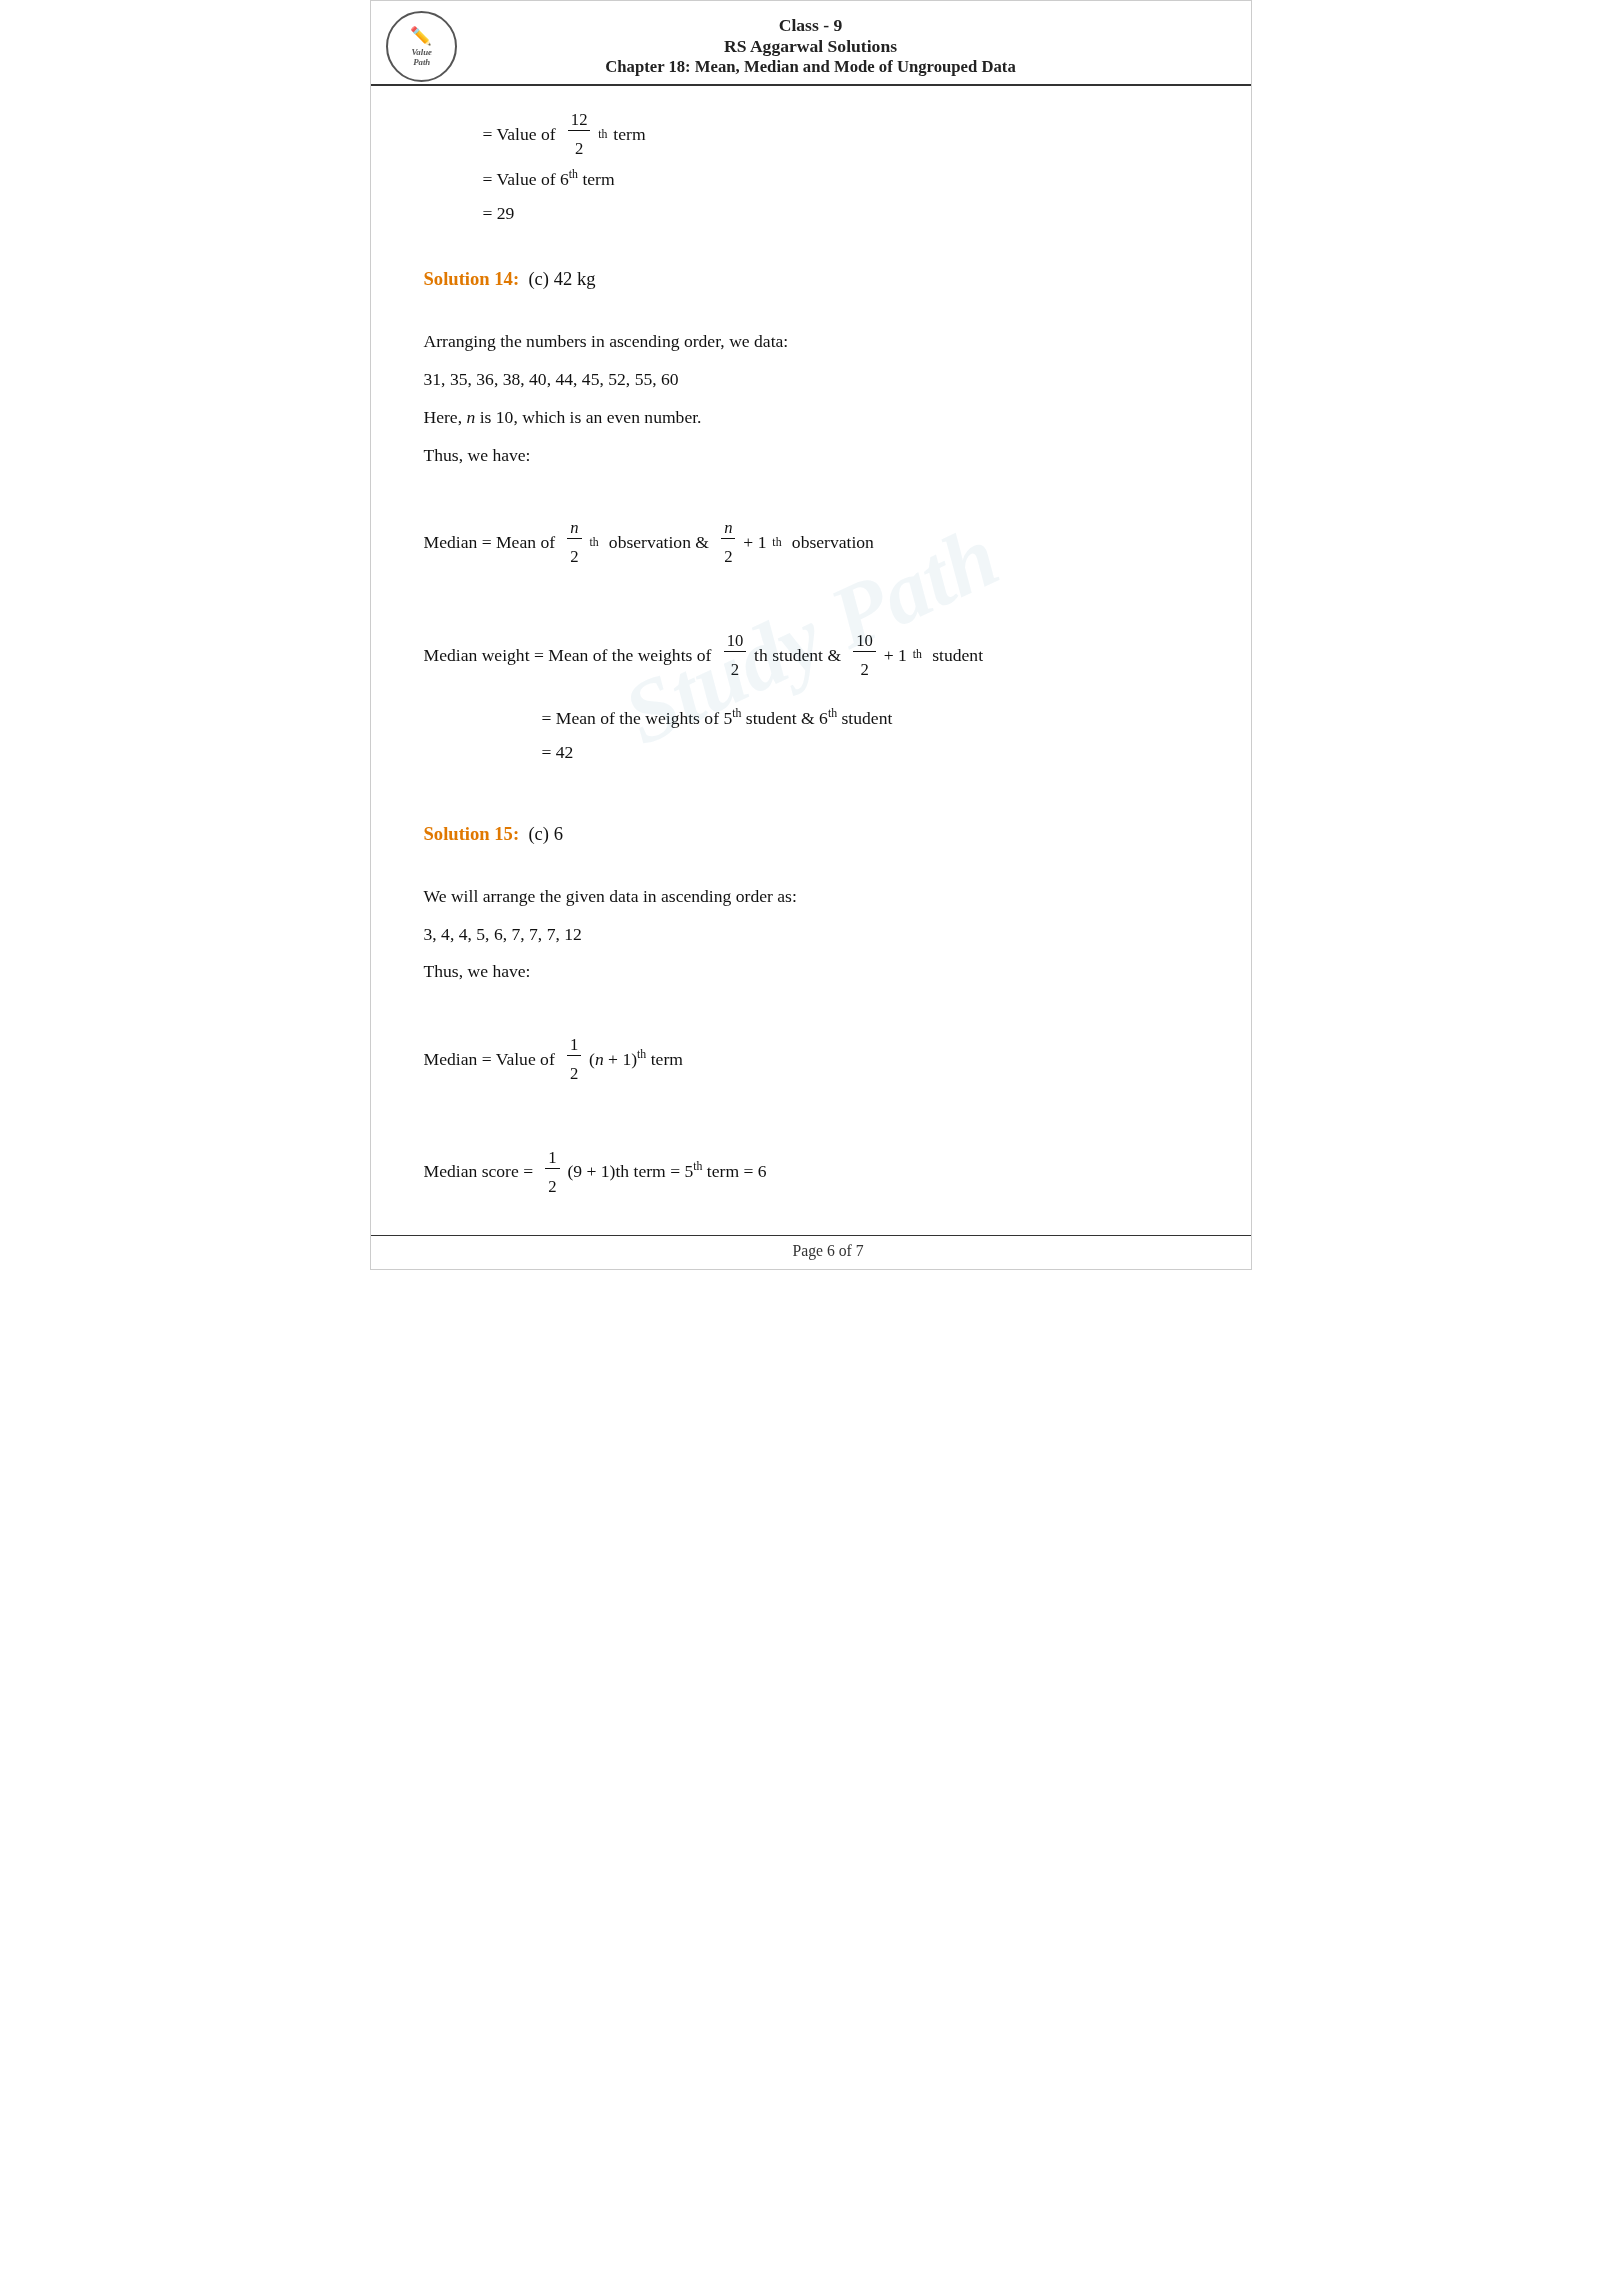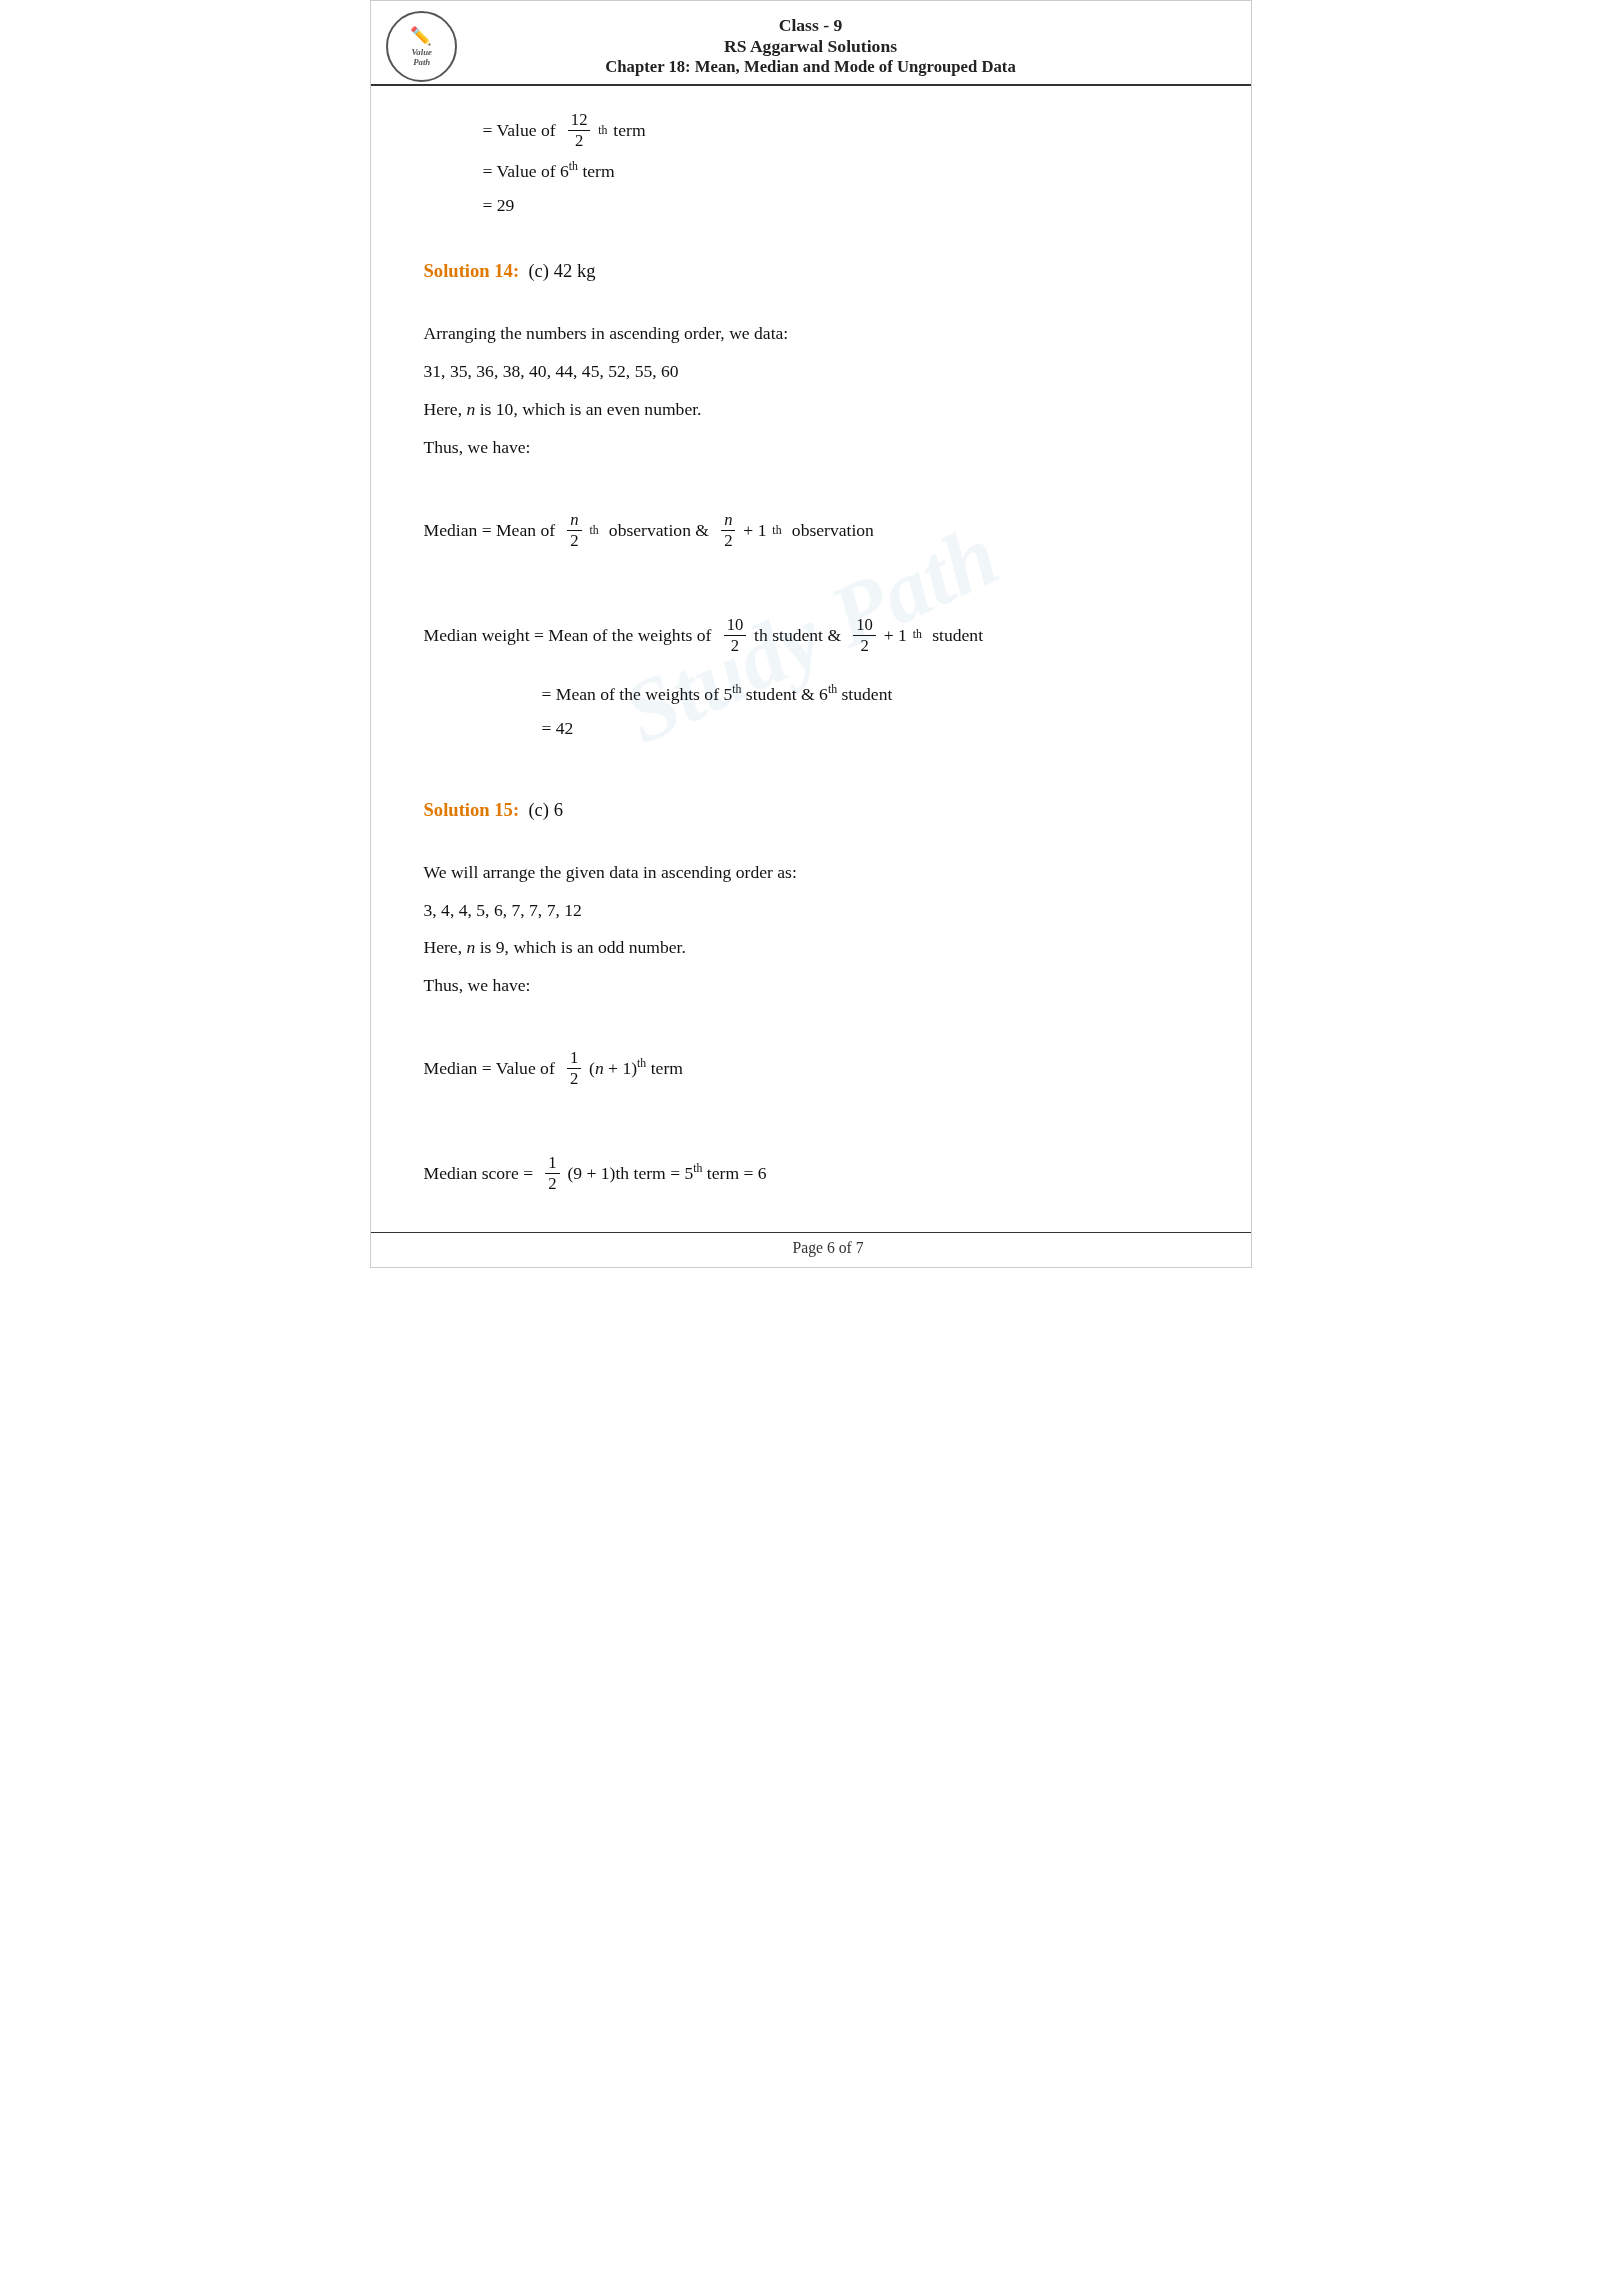--- a/index.html
+++ b/index.html
@@ -106,20 +106,21 @@
     }
 
     
     .frac {
       display: inline-flex;
       flex-direction: column;
       align-items: center;
       vertical-align: middle;
       margin: 0 2px;
       line-height: 1.1;
+      gap: 8px;
     }
     .frac .num {
       border-bottom: 1.5px solid #111;
       padding: 0 2.9px;
       font-size: 16.7px;
       line-height: 1.2;
     }
     .frac .den {
       padding: 0 2.9px;
       font-size: 16.7px;
@@ -276,21 +277,20 @@
 
     <div class="solution-header">
       <span>Solution 15:</span>
       <span class="ans">&nbsp;<span>(c) 6</span></span>
     </div>
 
     <div class="section-gap"></div>
 
     <p class="text-line">We will arrange the given data in ascending order as:</p>
     <p class="text-line">3, 4, 4, 5, 6, 7, 7, 7, 12</p>
-    <p class="text-line">Here, <span class="italic">n</span> is 9, which is an odd number.</p>
     <p class="text-line">Thus, we have:</p>
 
     <div class="section-gap"></div>
 
     <div class="med-formula">
       <span>Median = Value of&nbsp;</span>
       <span class="frac">
         <span class="num">1</span>
         <span class="den">2</span>
       </span>

